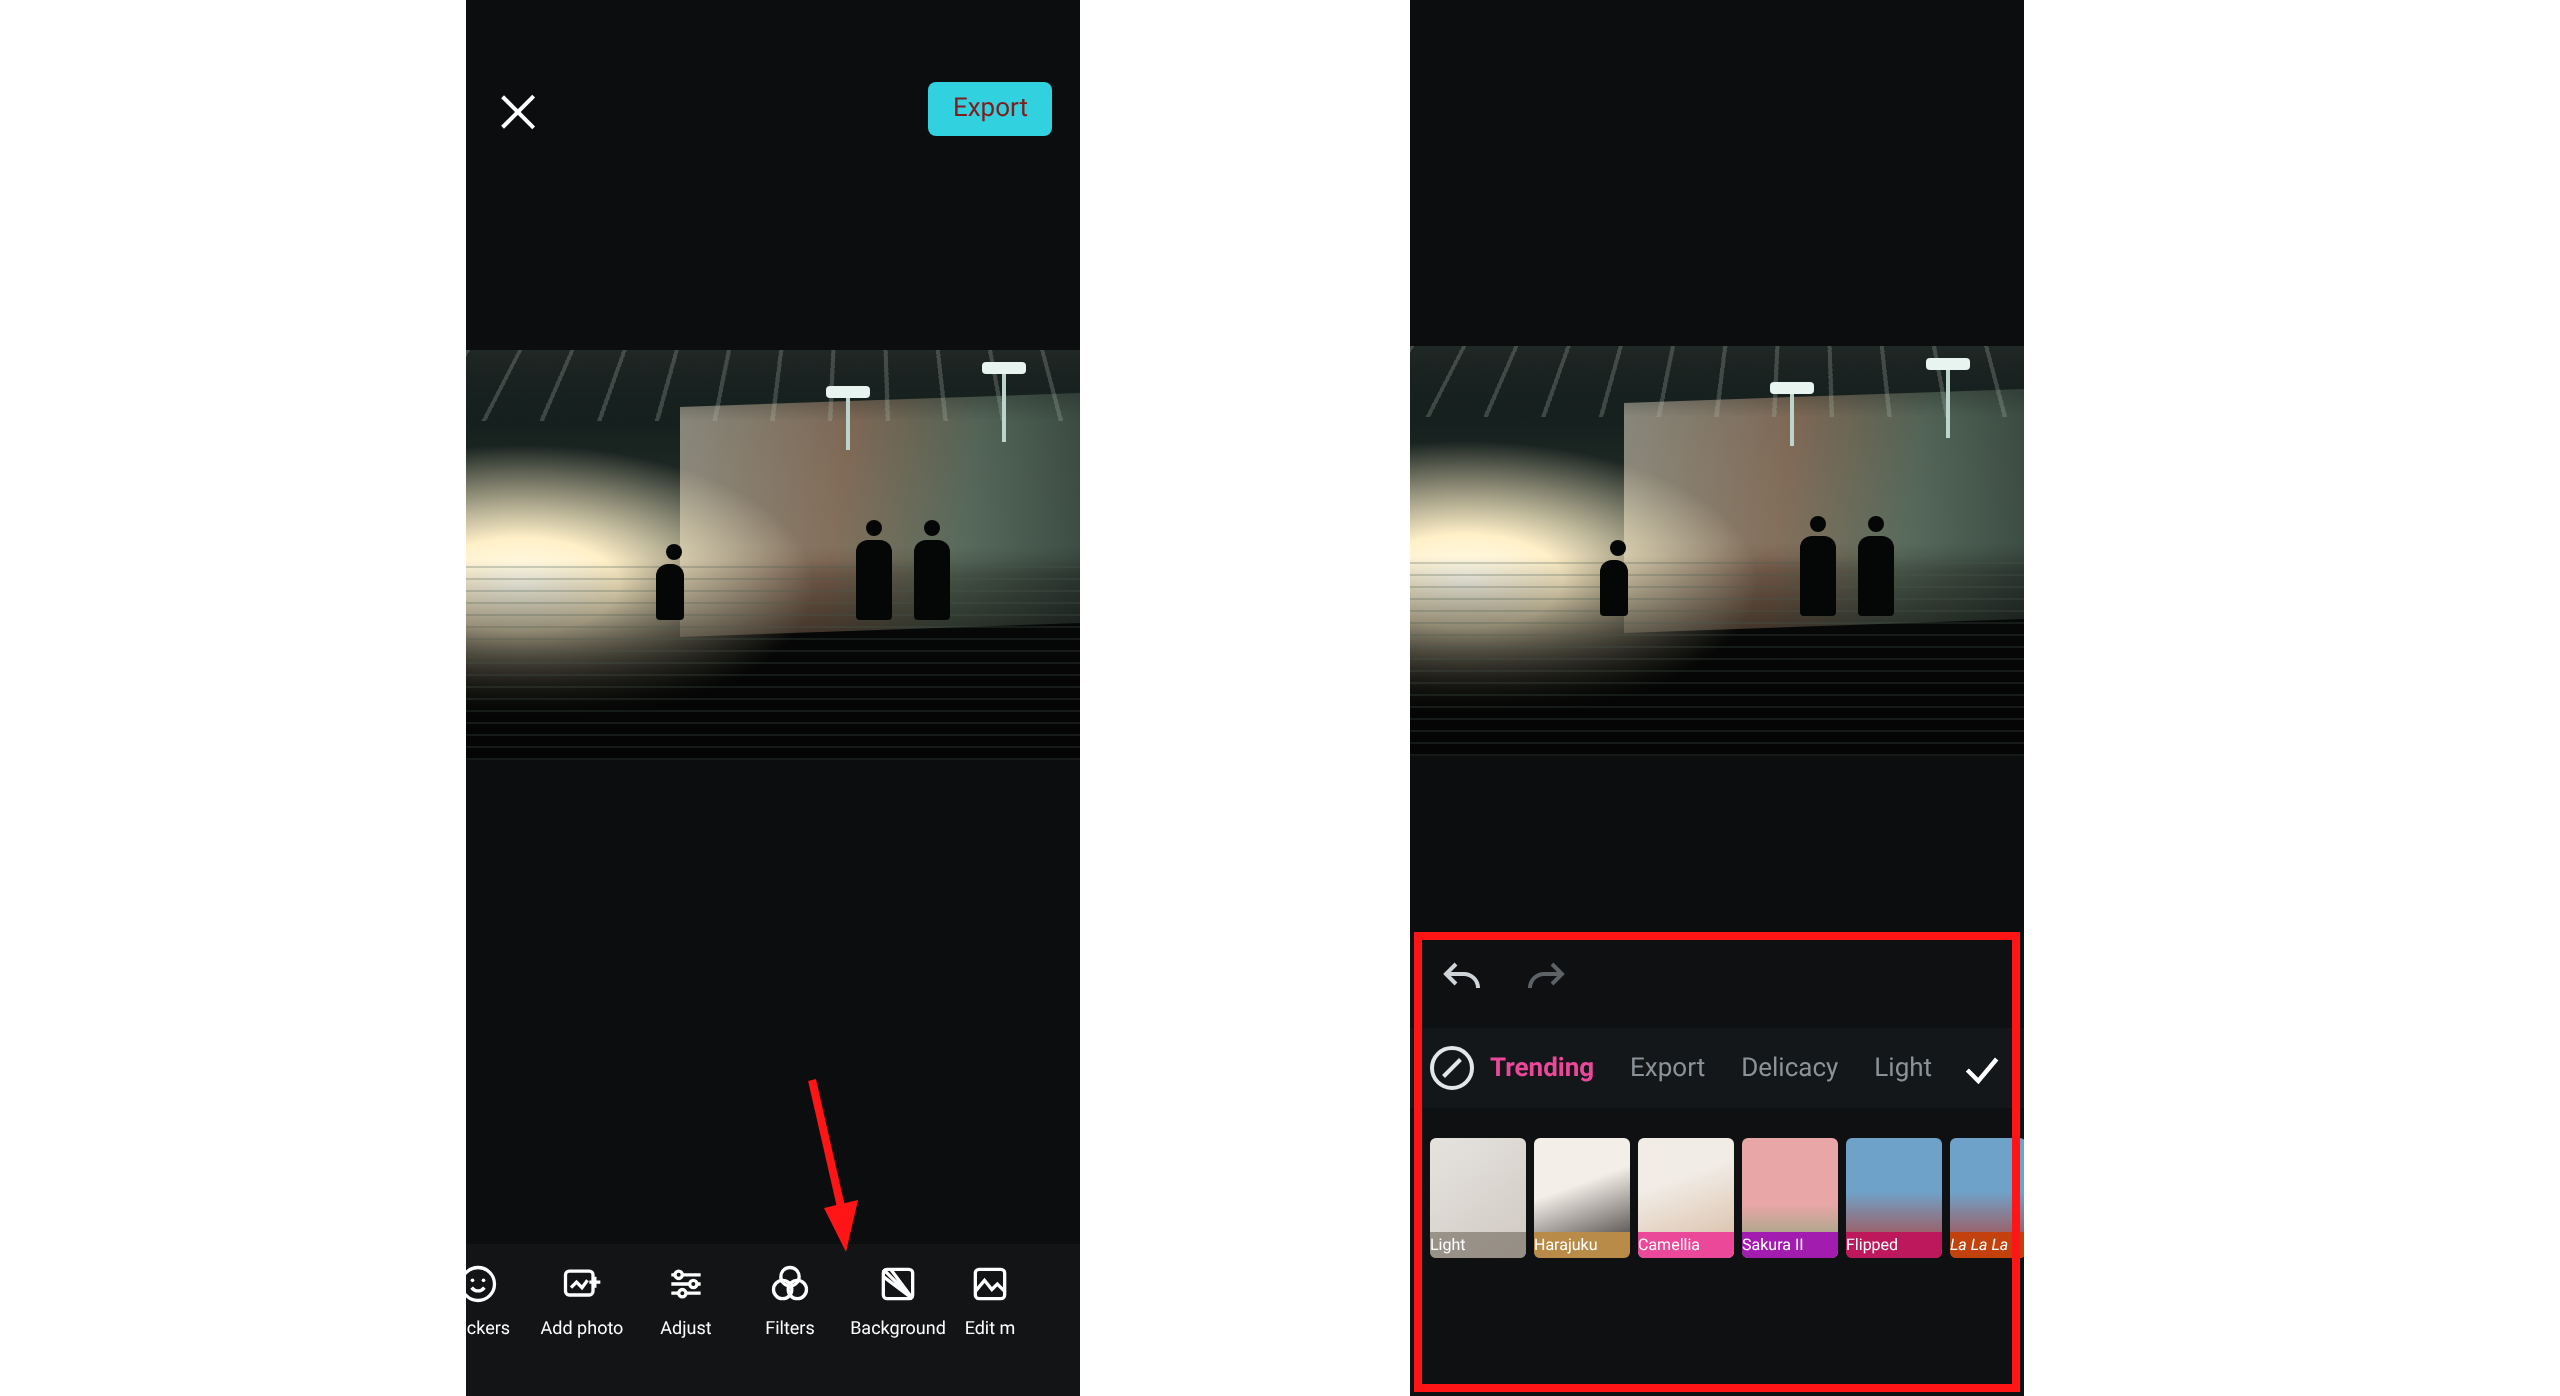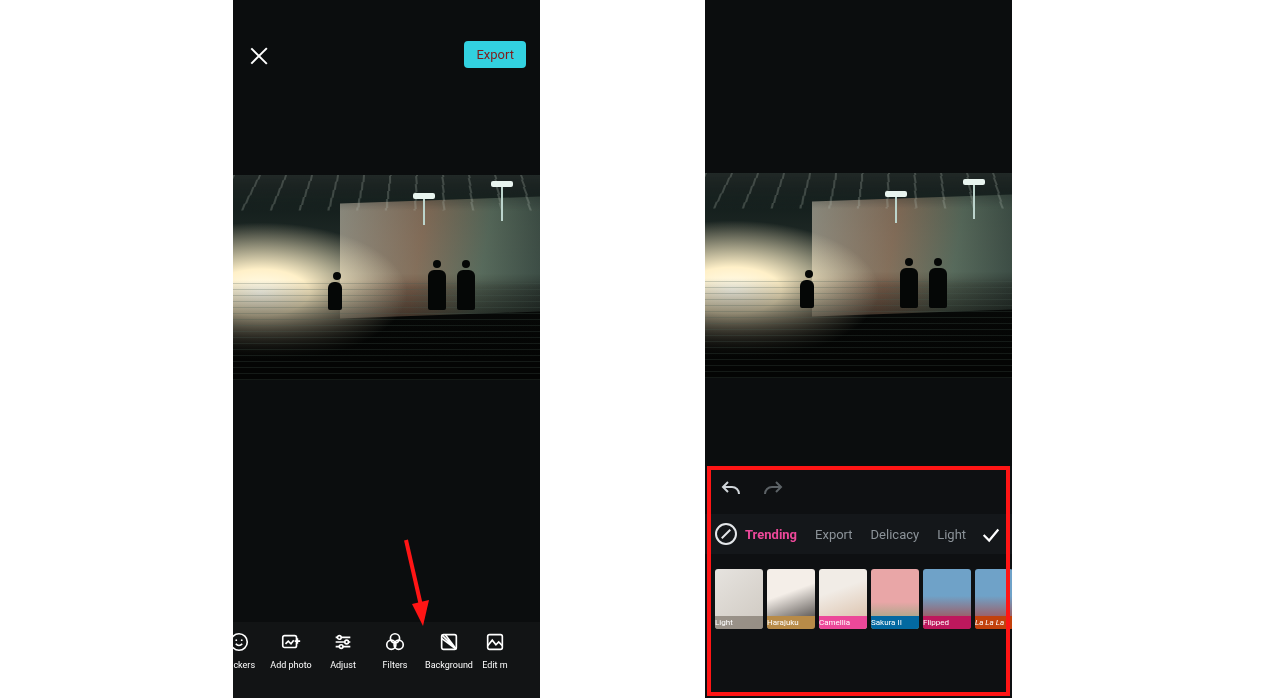--- a/index.html
+++ b/index.html
@@ -210,21 +210,21 @@
     font-size:8px; color:#fff; text-align:left;
     padding:2px 0;
   }
   .thumb.t0 .fill { background:linear-gradient(140deg,#e6e3df,#cfc9c1); }
   .thumb.t0 .lbl  { background:rgba(120,110,100,.65); }
   .thumb.t1 .fill { background:linear-gradient(160deg,#f4eee8 40%,#2b2725); }
   .thumb.t1 .lbl  { background:#b88b48; }
   .thumb.t2 .fill { background:linear-gradient(160deg,#f1ece6 35%,#d7b9a0); }
   .thumb.t2 .lbl  { background:#ec4899; color:#fff; }
   .thumb.t3 .fill { background:linear-gradient(180deg,#e9a6a7 55%,#7fa876); }
-  .thumb.t3 .lbl  { background:#0369a1; }
+  .thumb.t3 .lbl  { background:#a21caf; }
   .thumb.t4 .fill { background:linear-gradient(180deg,#6fa2c8 45%,#b53a32); }
   .thumb.t4 .lbl  { background:#be185d; }
   .thumb.t5 .fill { background:linear-gradient(180deg,#6fa2c8 45%,#b53a32); }
   .thumb.t5 .lbl  { background:#c2410c;font-style:italic; }
 </style>
 </head>
 <body>
 
 <div class="phone phone-left">
 

